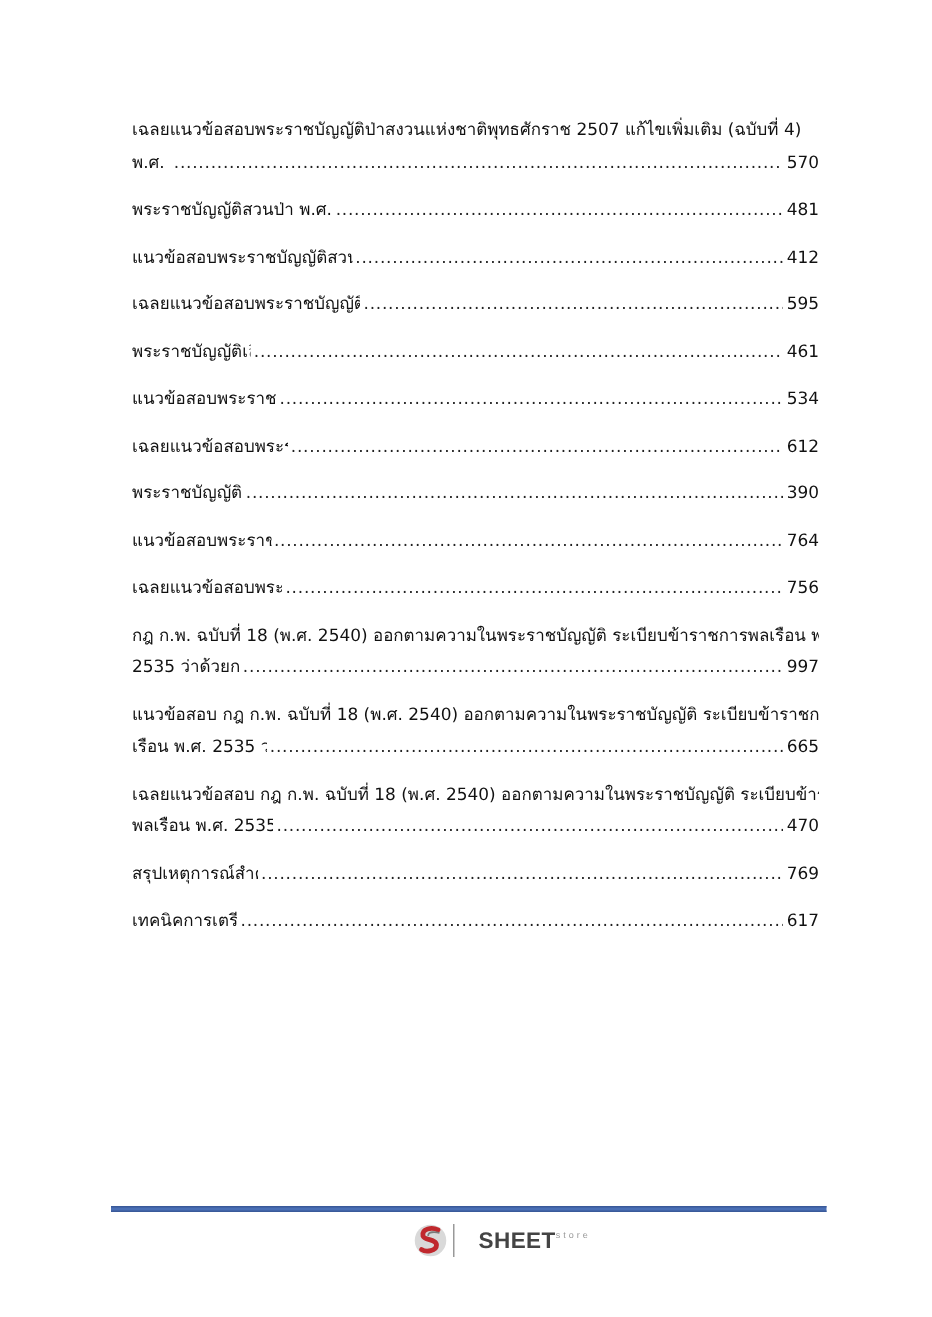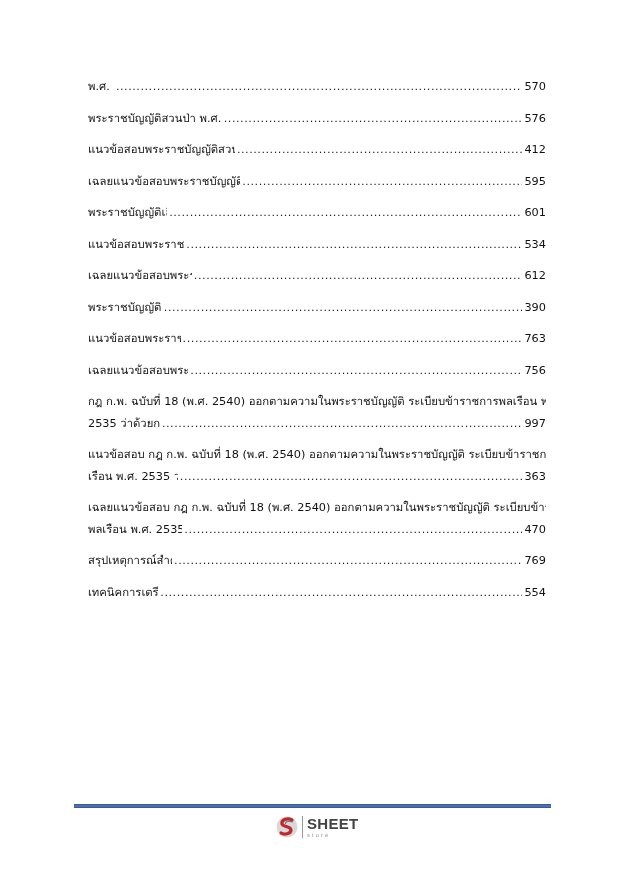--- a/index.html
+++ b/index.html
@@ -10,61 +10,64 @@
   .entry .line { display: flex; align-items: baseline; white-space: nowrap; }
   .entry .title-text { white-space: nowrap; overflow: hidden; }
   .entry .dots { flex: 1 1 auto; overflow: hidden; white-space: nowrap; margin: 0 2px; color: #222; letter-spacing: 0.5px; }
   .entry .dots::after { content: "................................................................................................................................................................................................................"; }
   .entry .page { flex: 0 0 auto; }
   .rule { position: absolute; left: 74px; top: 804px; width: 477px; height: 4px;
           background: #4a6fb5; border-top: 1px solid #3a5a9a; border-bottom: 1px solid #3a5a9a; box-sizing: border-box; }
   .logo { position: absolute; left: 276px; top: 814px; height: 26px; display: flex; align-items: center; }
   .logo .mark { width: 22px; height: 24px; }
   .logo .sep { width: 1px; height: 22px; background: #999; margin: 0 4px 0 4px; }
-  .logo .brand { display: flex; flex-direction: column; line-height: 1; }
+  .logo .brand { display: flex; flex-direction: row; line-height: 1; margin-left: 12px; }
   .logo .brand .big { font-family: "Liberation Sans", sans-serif; font-weight: bold; font-size: 15px; color: #444; letter-spacing: 0.3px; }
   .logo .brand .small { font-family: "Liberation Sans", sans-serif; font-size: 6px; color: #999; letter-spacing: 2px; margin-top: 1px; }
 </style>
 </head>
 <body>
 
 <div class="toc">
   <div class="entry">
+    <div class="line">
+        <span class="title-text">เฉลยแนวข้อสอบพระราชบัญญัติป่าสงวนแห่งชาติพุทธศักราช 2507 แก้ไขเพิ่มเติม (ฉบับที่ 4)</span>
+      </div>
     <div class="line">
         <span class="title-text">พ.ศ. 2559</span>
         <span class="dots"></span>
         <span class="page">570</span>
       </div>
   </div>
   <div class="entry">
     <div class="line">
         <span class="title-text">พระราชบัญญัติสวนป่า พ.ศ.2535 และที่แก้ไขเพิ่มเติมถึง (ฉบับที่ 2) พ.ศ. 2558</span>
         <span class="dots"></span>
-        <span class="page">576</span>
+        <span class="page">481</span>
       </div>
   </div>
   <div class="entry">
     <div class="line">
         <span class="title-text">แนวข้อสอบพระราชบัญญัติสวนป่า พ.ศ.2535 และที่แก้ไขเพิ่มเติมถึง (ฉบับที่ 2) พ.ศ. 2558</span>
         <span class="dots"></span>
         <span class="page">412</span>
       </div>
   </div>
   <div class="entry">
     <div class="line">
         <span class="title-text">เฉลยแนวข้อสอบพระราชบัญญัติสวนป่า พ.ศ.2535 และที่แก้ไขเพิ่มเติมถึง (ฉบับที่ 2) พ.ศ. 2558</span>
         <span class="dots"></span>
         <span class="page">595</span>
       </div>
   </div>
   <div class="entry">
     <div class="line">
         <span class="title-text">พระราชบัญญัติเลื่อยโซ่ยนต์ พ.ศ. 2545</span>
         <span class="dots"></span>
-        <span class="page">601</span>
+        <span class="page">461</span>
       </div>
   </div>
   <div class="entry">
     <div class="line">
         <span class="title-text">แนวข้อสอบพระราชบัญญัติเลื่อยโซ่ยนต์ พ.ศ.2545</span>
         <span class="dots"></span>
         <span class="page">534</span>
       </div>
   </div>
   <div class="entry">
@@ -78,21 +81,21 @@
     <div class="line">
         <span class="title-text">พระราชบัญญัติป่าชุมชน พ.ศ. 2562</span>
         <span class="dots"></span>
         <span class="page">390</span>
       </div>
   </div>
   <div class="entry">
     <div class="line">
         <span class="title-text">แนวข้อสอบพระราชบัญญัติป่าชุมชน พ.ศ. 2562</span>
         <span class="dots"></span>
-        <span class="page">763</span>
+        <span class="page">764</span>
       </div>
   </div>
   <div class="entry">
     <div class="line">
         <span class="title-text">เฉลยแนวข้อสอบพระราชบัญญัติป่าชุมชน พ.ศ. 2562</span>
         <span class="dots"></span>
         <span class="page">756</span>
       </div>
   </div>
   <div class="entry">
@@ -105,21 +108,21 @@
         <span class="page">997</span>
       </div>
   </div>
   <div class="entry">
     <div class="line">
         <span class="title-text">แนวข้อสอบ กฎ ก.พ. ฉบับที่ 18 (พ.ศ. 2540) ออกตามความในพระราชบัญญัติ ระเบียบข้าราชการพล</span>
       </div>
     <div class="line">
         <span class="title-text">เรือน พ.ศ. 2535 ว่าด้วยการสอบสวนพิจารณา</span>
         <span class="dots"></span>
-        <span class="page">363</span>
+        <span class="page">665</span>
       </div>
   </div>
   <div class="entry">
     <div class="line">
         <span class="title-text">เฉลยแนวข้อสอบ กฎ ก.พ. ฉบับที่ 18 (พ.ศ. 2540) ออกตามความในพระราชบัญญัติ ระเบียบข้าราชการ</span>
       </div>
     <div class="line">
         <span class="title-text">พลเรือน พ.ศ. 2535 ว่าด้วยการสอบสวนพิจารณา</span>
         <span class="dots"></span>
         <span class="page">470</span>
@@ -129,21 +132,21 @@
     <div class="line">
         <span class="title-text">สรุปเหตุการณ์สำคัญปัจจุบัน ความรู้รอบตัว</span>
         <span class="dots"></span>
         <span class="page">769</span>
       </div>
   </div>
   <div class="entry">
     <div class="line">
         <span class="title-text">เทคนิคการเตรียมตัวสอบสัมภาษณ์</span>
         <span class="dots"></span>
-        <span class="page">554</span>
+        <span class="page">617</span>
       </div>
   </div>
 </div>
 
 <div class="rule"></div>
 
 <div class="logo">
   <svg class="mark" viewBox="0 0 22 24">
     <circle cx="11" cy="12" r="10.5" fill="#d9d9d9"></circle>
     <path d="M16 5 C12 3, 5 4, 6 9 C7 12, 15 11, 15 15 C15 19, 8 20, 5 18" fill="none" stroke="#c0282d" stroke-width="3.2" stroke-linecap="round"></path>

